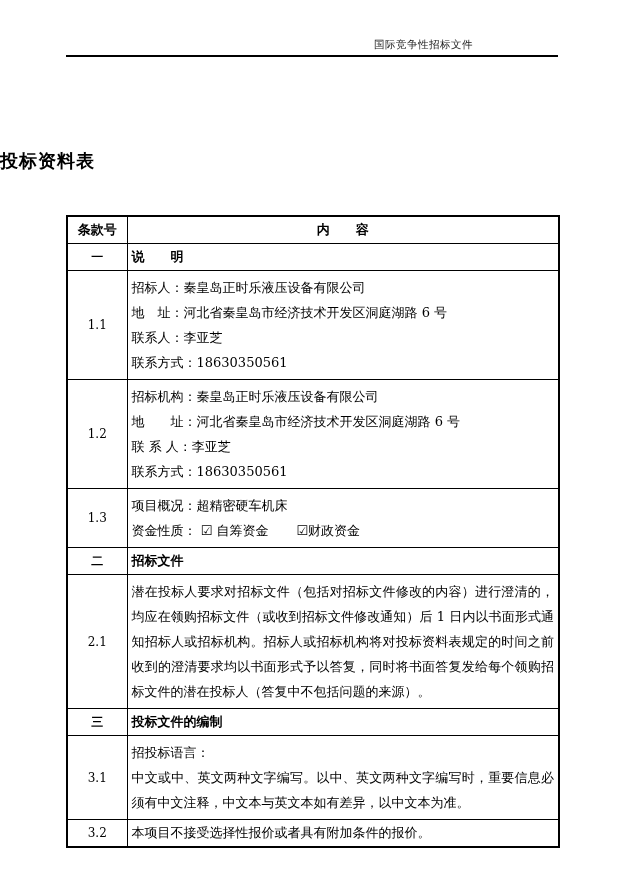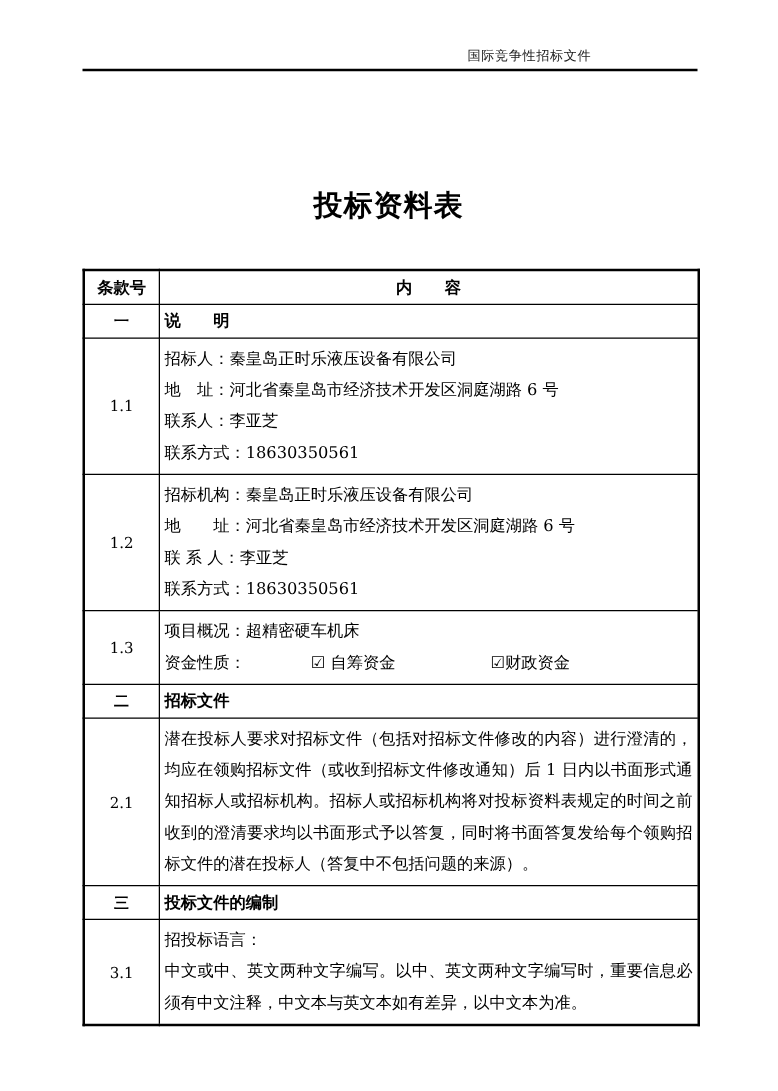--- a/index.html
+++ b/index.html
@@ -29,22 +29,21 @@
     top: 55px;
     left: 66px;
     width: 492px;
     border-top: 2px solid #000;
   }
   .doc-title {
     position: absolute;
     top: 149px;
     left: 0;
     width: 100%;
-    text-align: center;
-    font-size: 23px;
+    font-size: 18px;
     font-weight: bold;
     letter-spacing: 1px;
   }
   table.bid-table {
     position: absolute;
     top: 215px;
     left: 66px;
     width: 492px;
     border-collapse: collapse;
     table-layout: fixed;
@@ -89,21 +88,21 @@
   }
   .single {
     line-height: normal;
   }
   .bold-text {
     font-weight: bold;
   }
   .funding-line {
     line-height: 25px;
   }
-  .funding-option { white-space: pre-wrap; margin-left: 48px; }
+  .funding-option { white-space: pre-wrap; }
   .funding-gap { display: inline-block; width: 28px; }
   .checkbox-glyph {
     font-family: "DejaVu Sans", "Liberation Sans", sans-serif;
     font-size: 13px;
   }
 </style>
 </head>
 <body>
 
 <div class="page-header-label">国际竞争性招标文件</div>
@@ -176,15 +175,21 @@
   </tr>
 
   <tr style="height:77px">
     <td class="clause-cell">3.1</td>
     <td class="content-cell">
       <div class="line">招投标语言：</div>
       <div class="para">中文或中、英文两种文字编写。以中、英文两种文字编写时，重要信息必须有中文注释，中文本与英文本如有差异，以中文本为准。</div>
     </td>
   </tr>
 
+  <tr style="height:26px">
+    <td class="clause-cell">3.2</td>
+    <td class="content-cell">
+      <div class="single">本项目不接受选择性报价或者具有附加条件的报价。</div>
+    </td>
+  </tr>
 
 </tbody>
   </table>
 
 </body></html>

